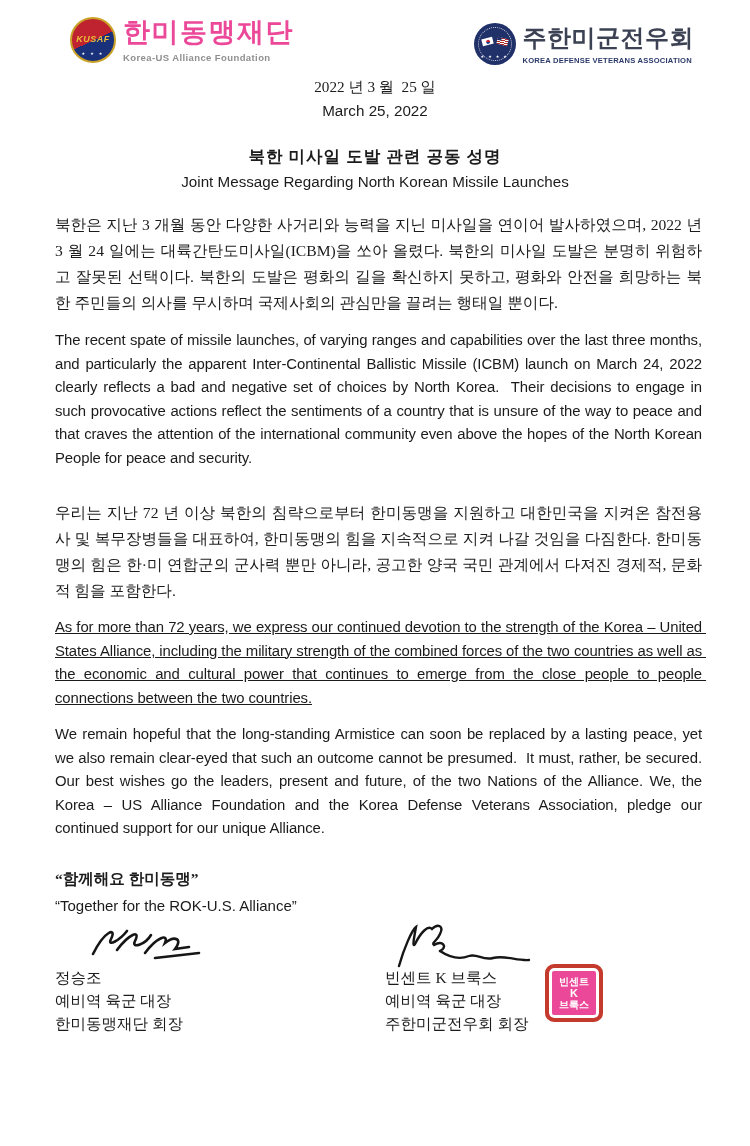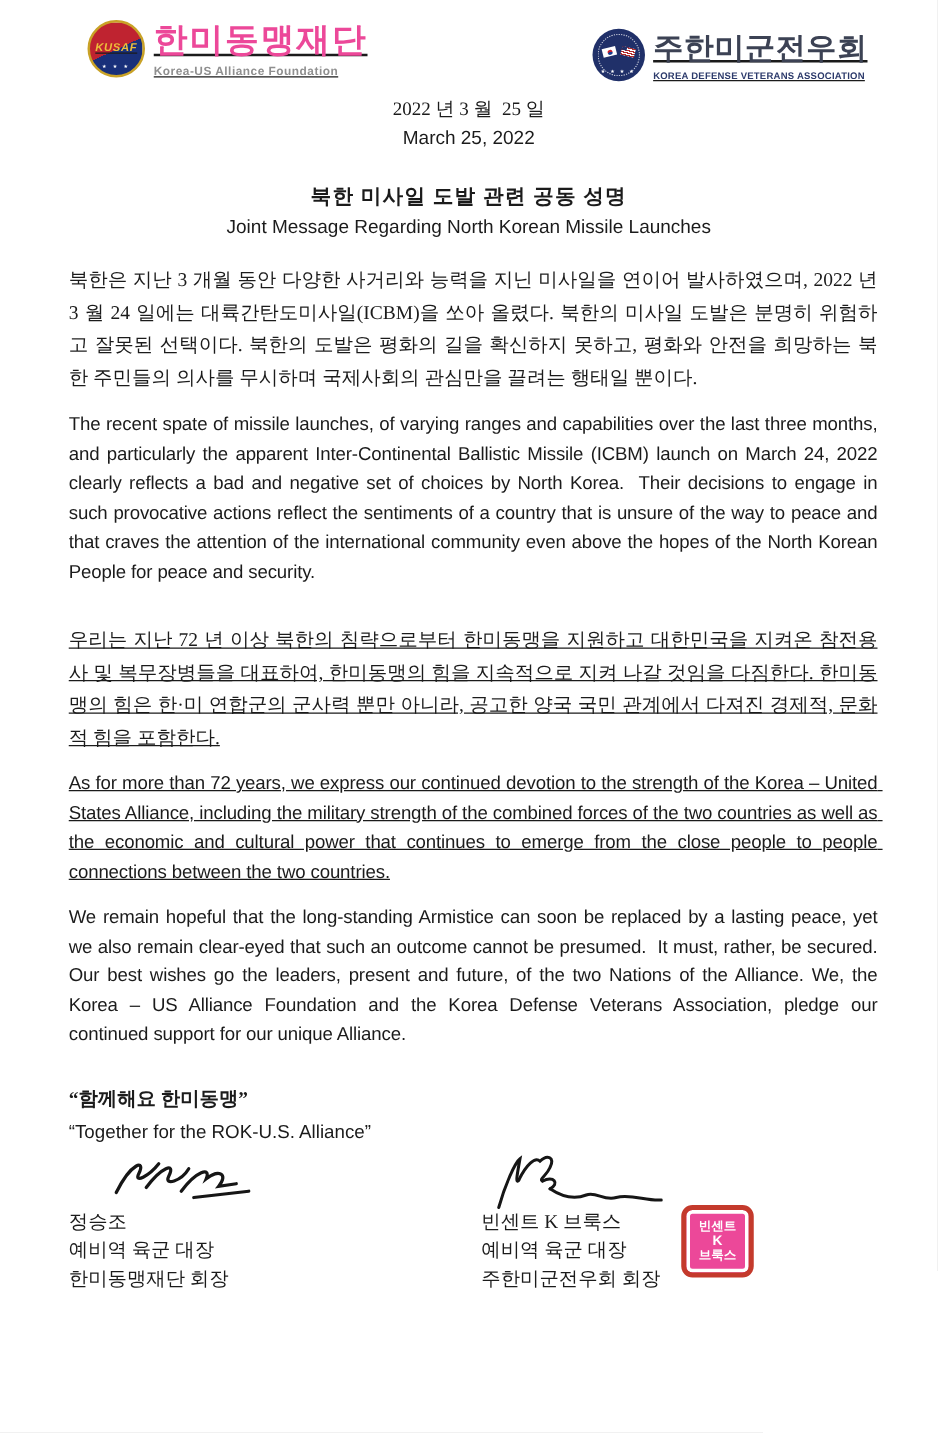--- a/index.html
+++ b/index.html
@@ -3,21 +3,21 @@
 <meta charset="utf-8">
 <style>
   * { margin:0; padding:0; box-sizing:border-box; }
   html,body { background:#e8e8e8; }
   .page{
     width:750px; height:1146px; margin:0 auto; background:#ffffff;
     position:relative; overflow:hidden; color:#1b1b1b;
   }
   
   .header{ display:flex; justify-content:space-between; align-items:flex-start; padding:14px 56px 0 70px; }
-  .logo{ display:flex; align-items:center;text-decoration:underline; }
+  .logo{ display:flex; align-items:flex-end; }
   .logo-text{ display:flex; flex-direction:column; }
 
   .kusaf-emblem{
     width:46px; height:46px; border-radius:50%; flex:0 0 auto;
     border:2px solid #c9a227; position:relative; margin-right:7px;
     background:linear-gradient(155deg,#bf2330 51%,#19307a 51%);
     display:flex; align-items:center; justify-content:center;
   }
   .kusaf-emblem .kusaf-word{ color:#edbe3a; font:800 italic 9px "Liberation Sans",sans-serif; letter-spacing:.5px; margin-top:-2px;}
   .kusaf-emblem .stars{ position:absolute; bottom:5px; left:0; right:0; text-align:center; color:#fff; font-size:4px; letter-spacing:2px; }
@@ -43,21 +43,21 @@
   .center{ text-align:center; }
   .date-kr{ margin-top:12px; font:15.2px "Liberation Serif",serif; white-space:pre-wrap; }
   .date-en{ margin-top:4px;  font:15.2px "Liberation Sans",sans-serif; }
   .title-kr{ margin-top:27px; font:600 16.5px "Liberation Serif",serif; letter-spacing:1px; }
   .title-en{ margin-top:5px;  font:15.2px "Liberation Sans",sans-serif; }
 
   
   .doc-body{ padding:0 48px 0 55px; }
   .p-kr{ font:15.6px/26px "Liberation Serif",serif; text-align:justify; white-space:pre-wrap; }
   .p-en{ font:14.9px/23.5px "Liberation Sans",sans-serif; text-align:justify; white-space:pre-wrap; letter-spacing:-.1px; }
-  .m1{ margin-top:22px; } .m2{ margin-top:13px; } .m3{ margin-top:30px;text-decoration:underline; }
+  .m1{ margin-top:22px; } .m2{ margin-top:13px; } .m3{ margin-top:30px; }
   .m4{ margin-top:12px;text-decoration:underline; } .m5{ margin-top:20px; } .m6{ margin-top:13px; }
 
   .slogan-kr{ margin-top:28px; font:600 15.5px "Liberation Serif",serif; }
   .slogan-en{ margin-top:7px;  font:15px "Liberation Sans",sans-serif; }
 
   
   .sig-area{ position:relative; display:flex; padding:8px 0 0 55px; }
   .sig-col.left{ width:330px; }
   .sig-col.right{ flex:1; }
   .scribble{ display:block; }

